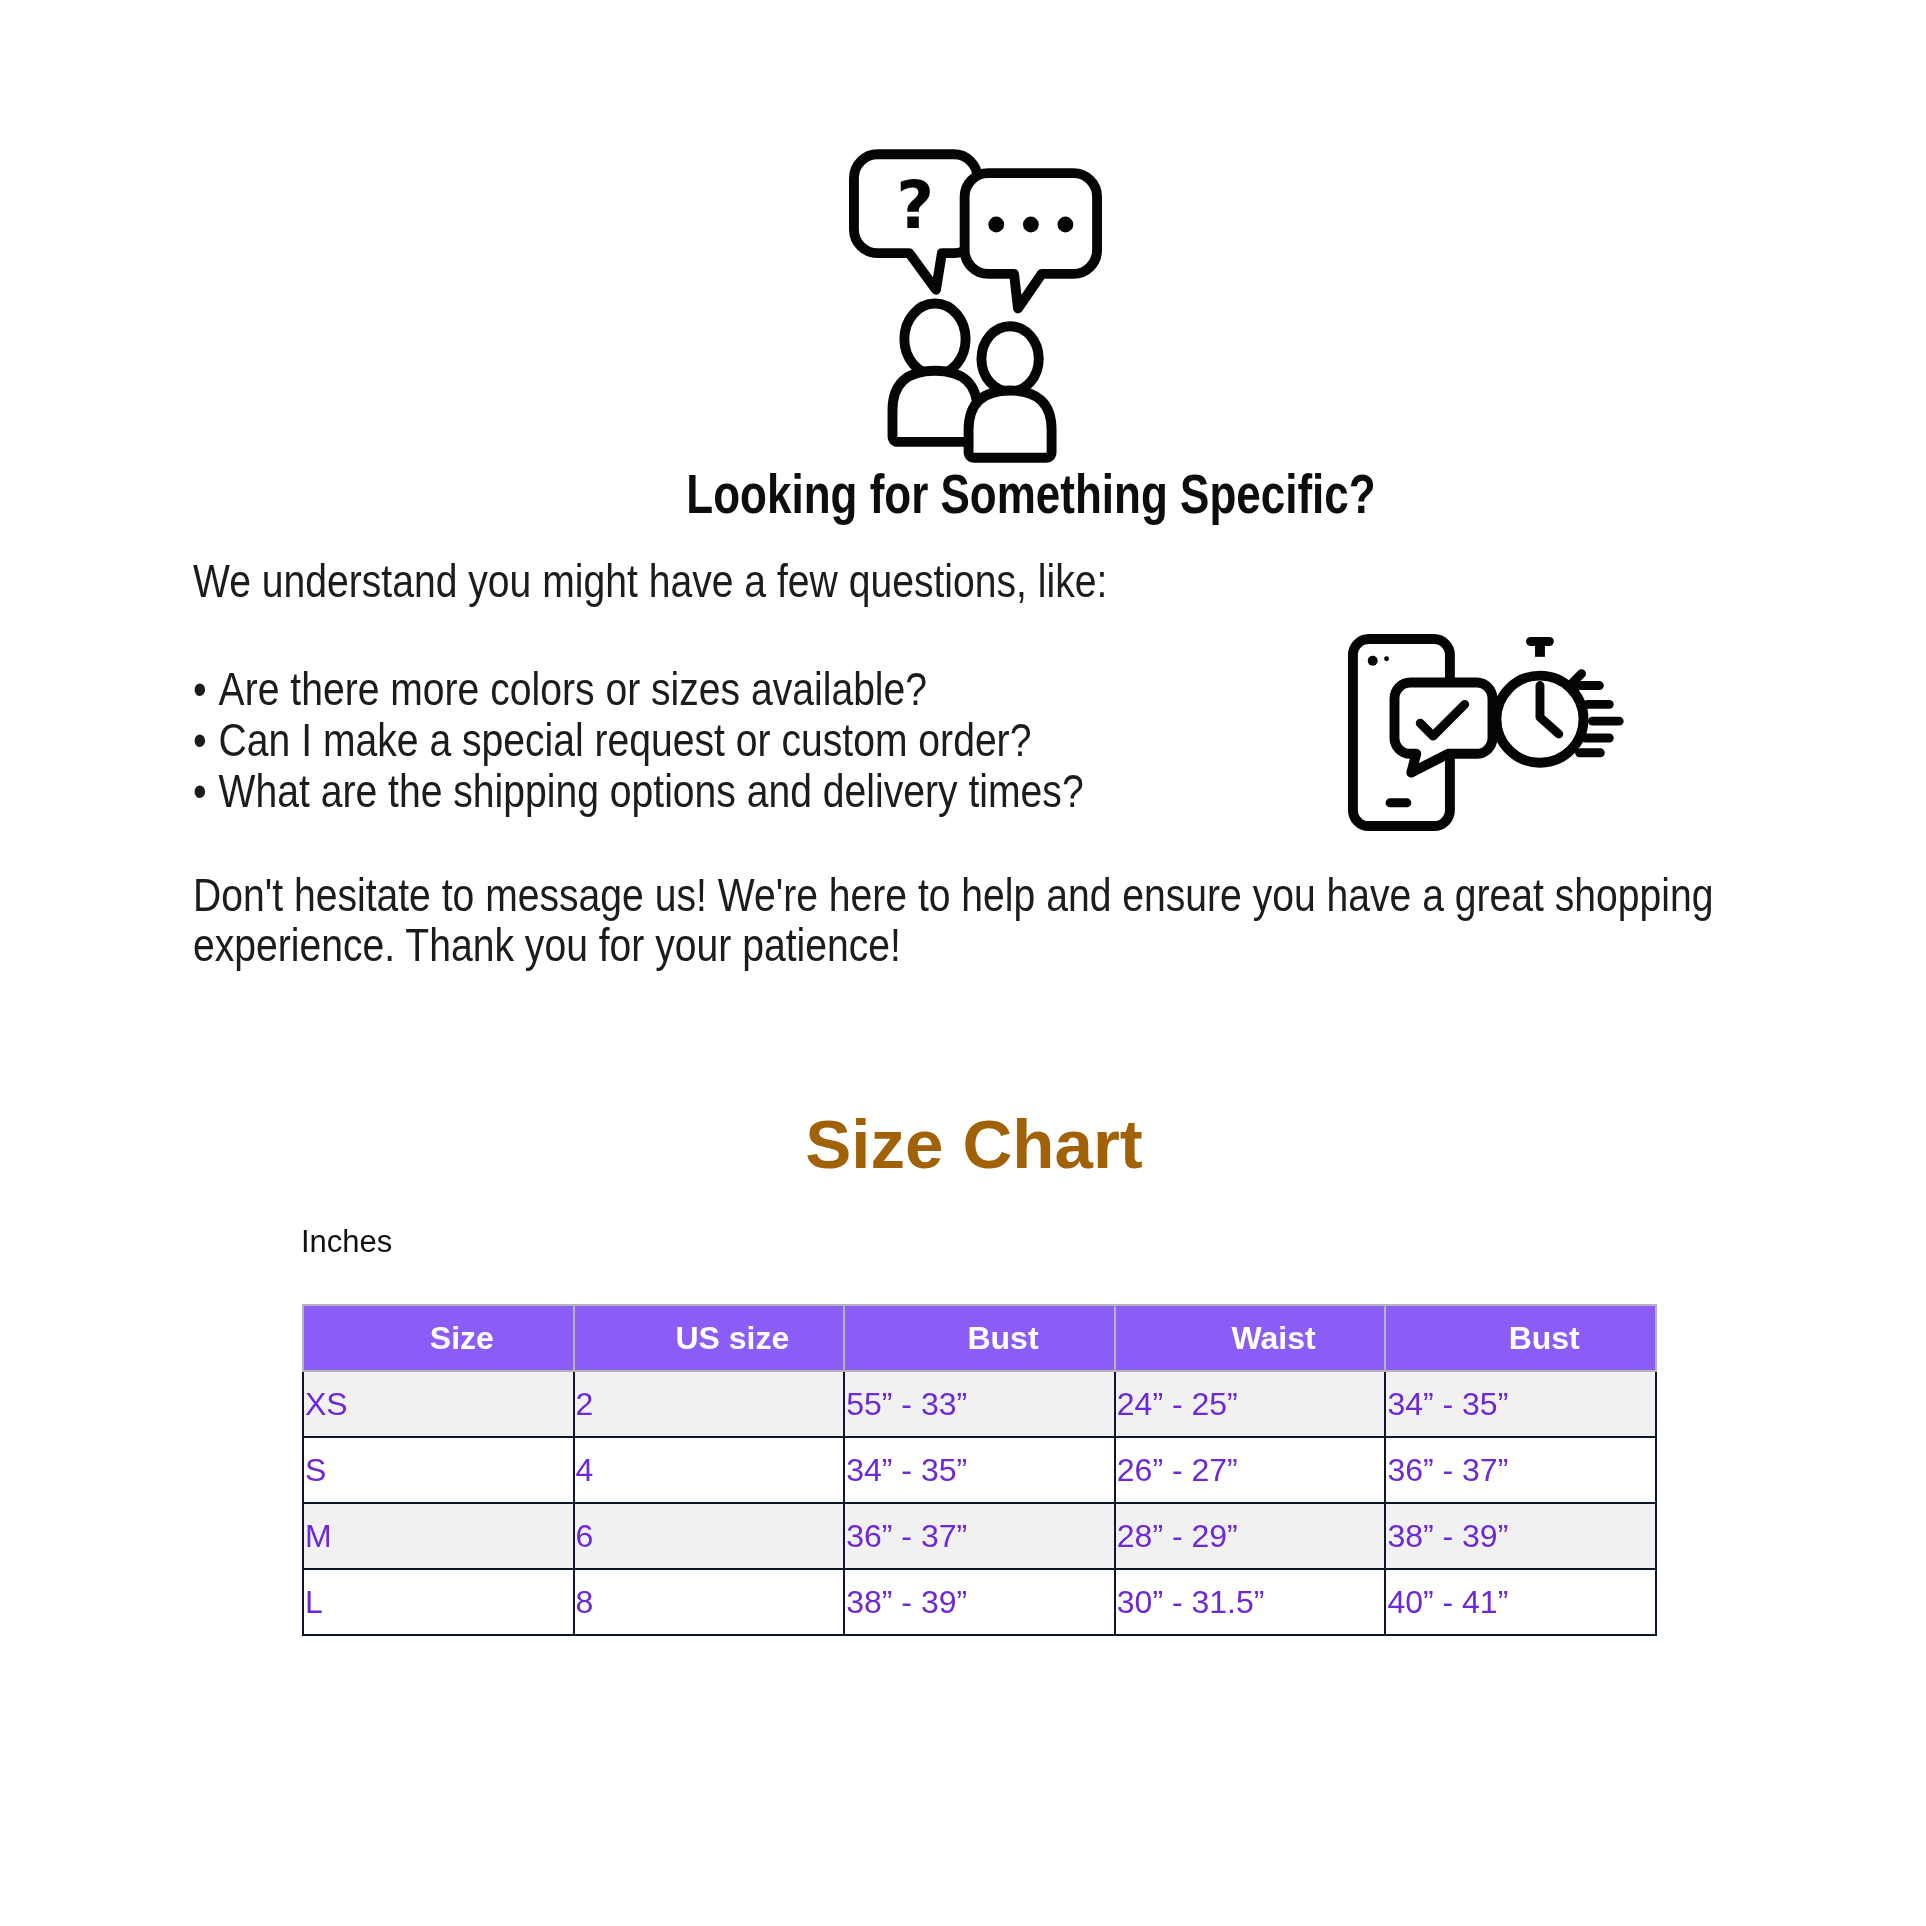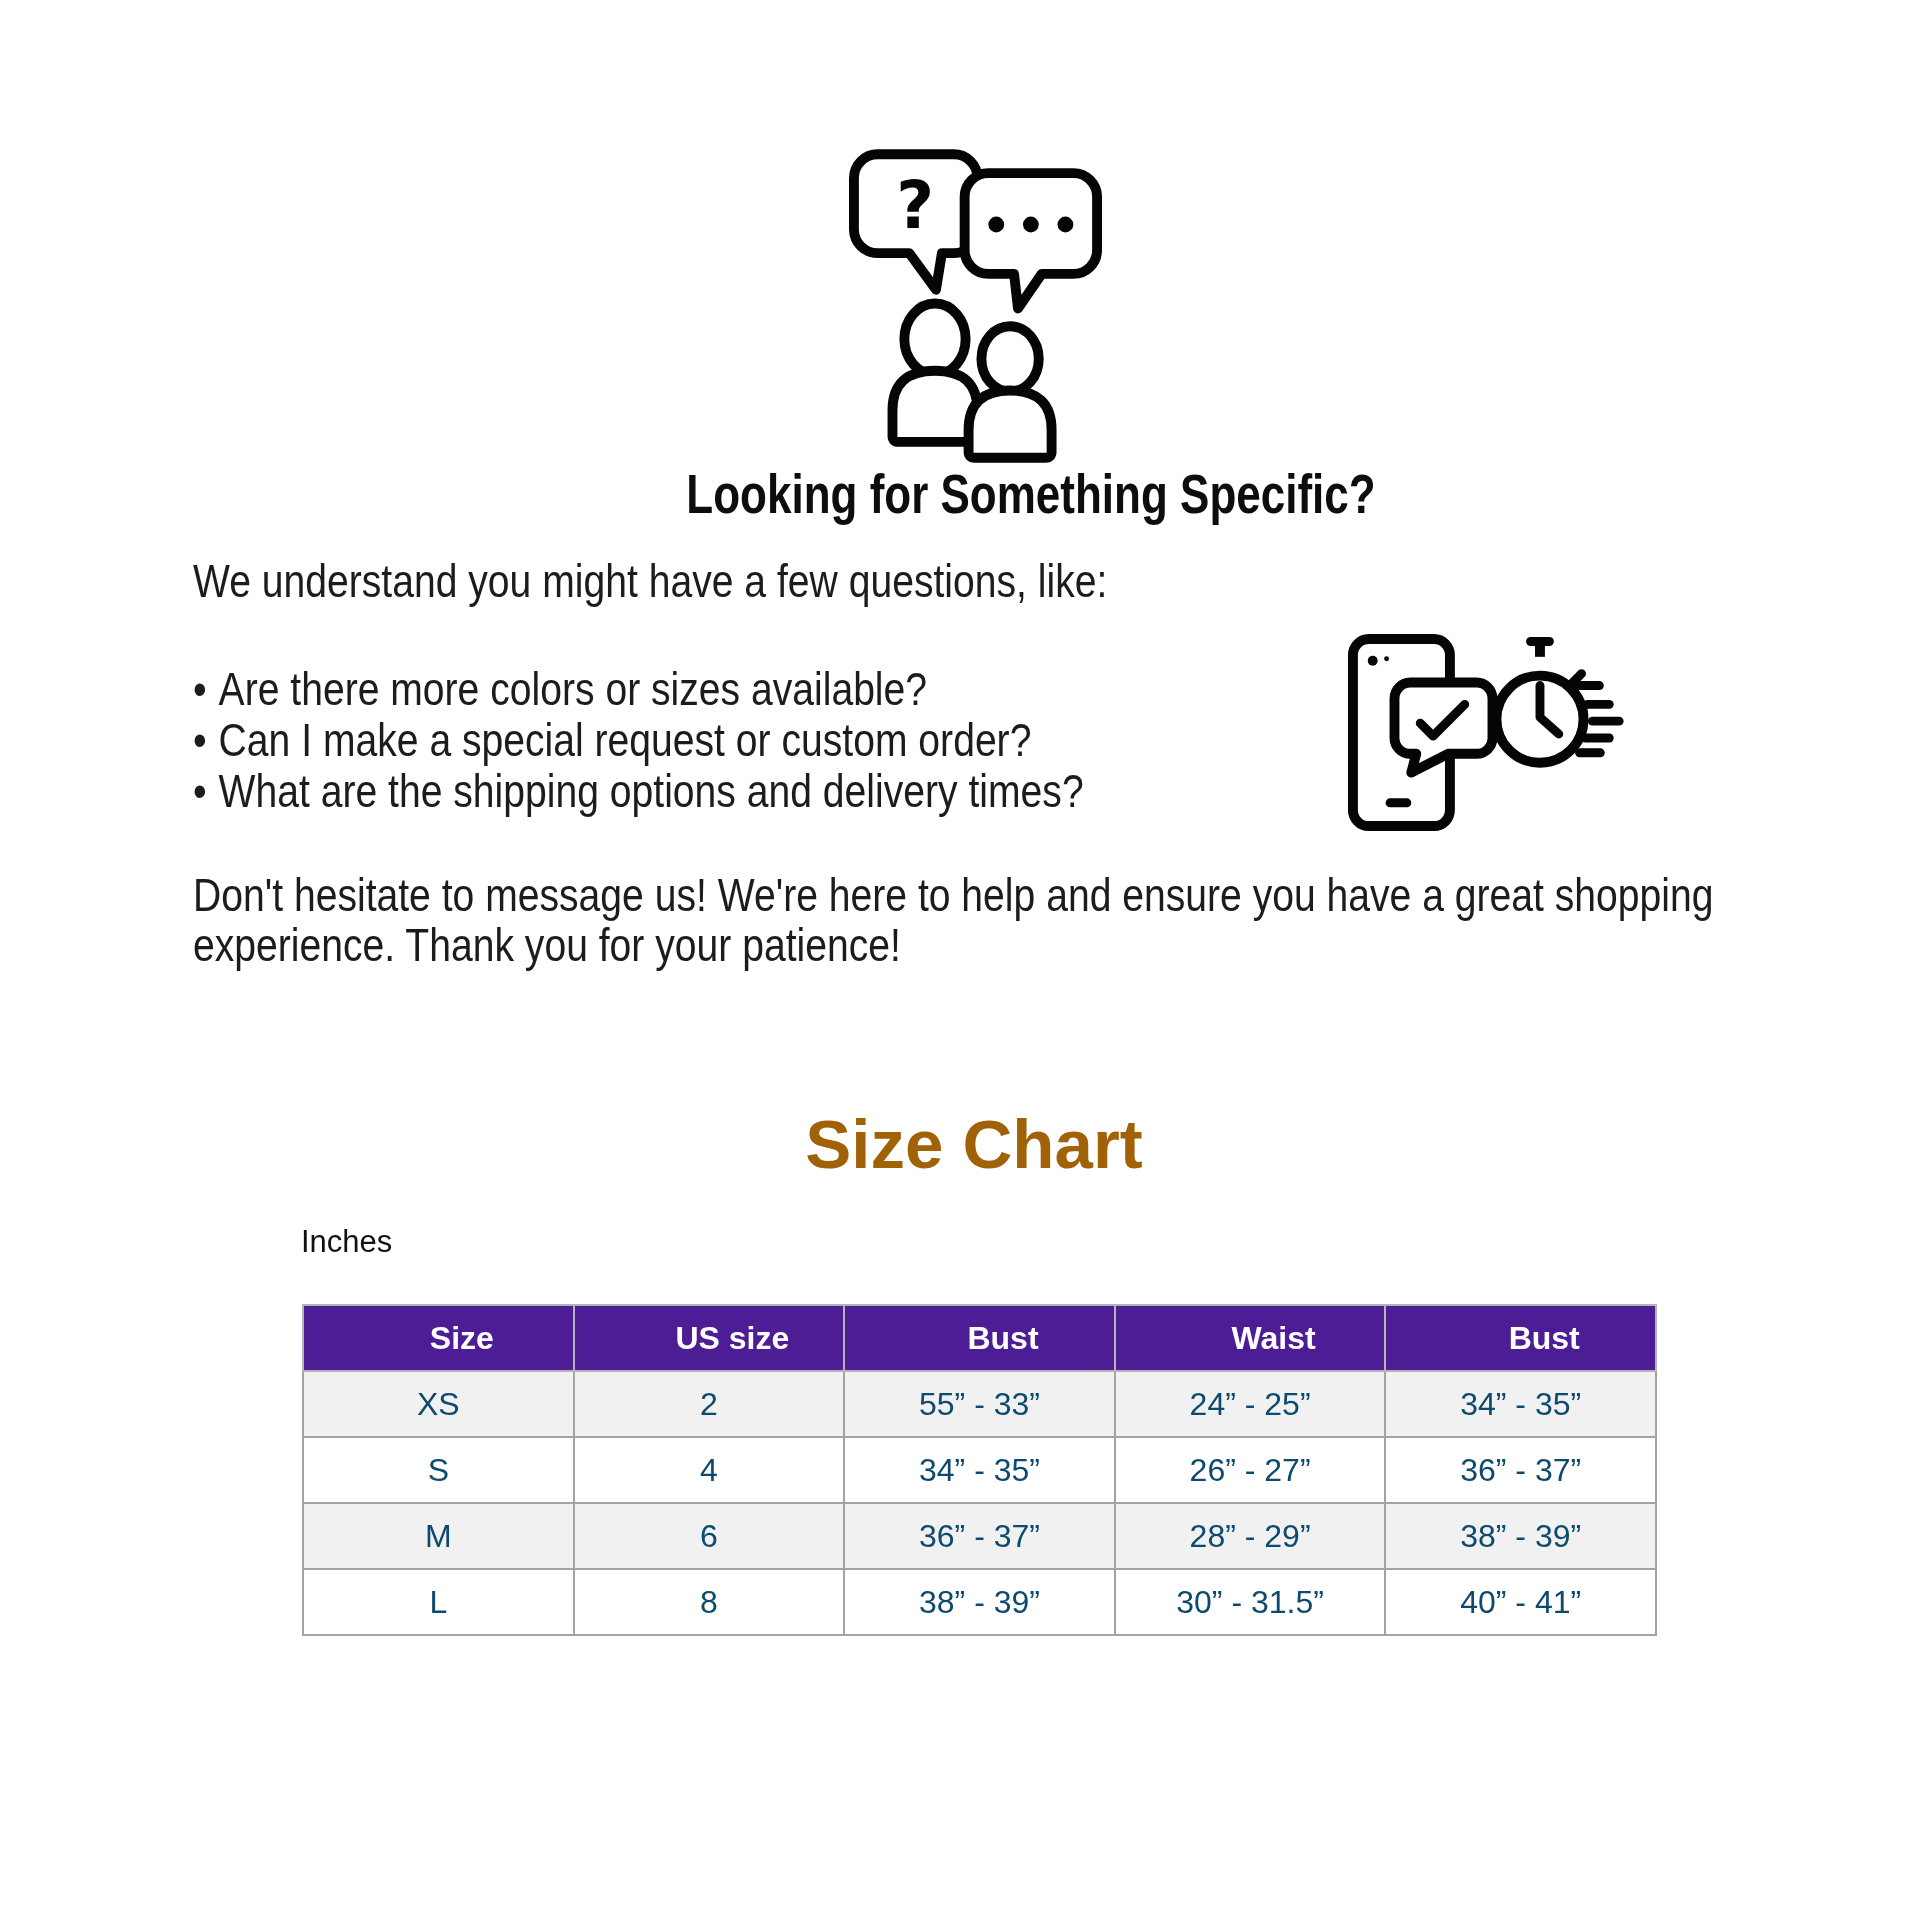--- a/index.html
+++ b/index.html
@@ -29,26 +29,26 @@
     left:974px;top:1108px;transform:translateX(-50%);
     font-size:69px;line-height:73px;font-weight:bold;color:#a16207;white-space:nowrap;
   }
   #units-label{left:301px;top:1224px;font-size:31px;line-height:36px;color:#111111;}
   #size-table{
     position:absolute;left:302px;top:1304px;width:1355px;
     border-collapse:collapse;table-layout:fixed;
     font-family:"Liberation Sans","DejaVu Sans",sans-serif;
   }
   #size-table th{
-    background:#4c1d95;color:#ffffff;font-weight:bold;font-size:32px;
+    background:#8b5cf6;color:#ffffff;font-weight:bold;font-size:32px;
     height:62px;text-align:center;border:2px solid #b5b5b5;padding-left:48px;
   }
   #size-table td{
-    font-size:32px;color:#0c4a6e;height:62px;text-align:center;
-    border:2px solid #a3a3a3;background:#ffffff;
+    font-size:32px;color:#6d28d9;height:62px;
+    border:2px solid #0f172a;background:#ffffff;
   }
   #size-table tr.alt td{background:#f1f1f1;}
   svg .fillwhite{fill:#ffffff;stroke:#050505;stroke-width:10;stroke-linejoin:round;}
   svg .solid{fill:#050505;stroke:none;}
   svg .thick{fill:none;stroke:#050505;stroke-width:9;stroke-linecap:round;stroke-linejoin:round;}
 </style>
 </head>
 <body>
 
 <div id="canvas">

